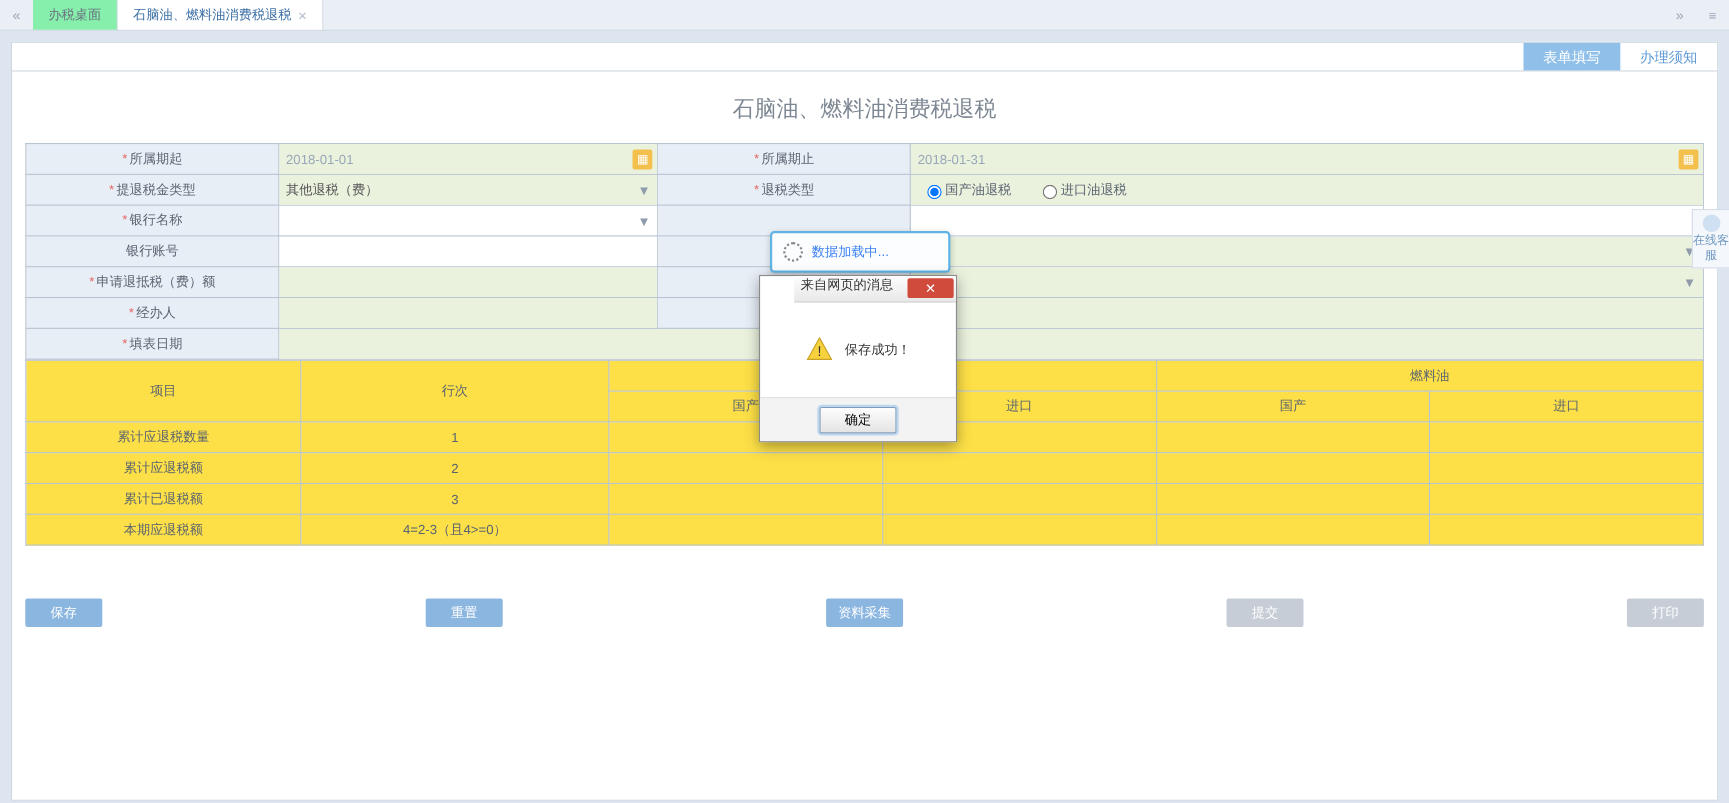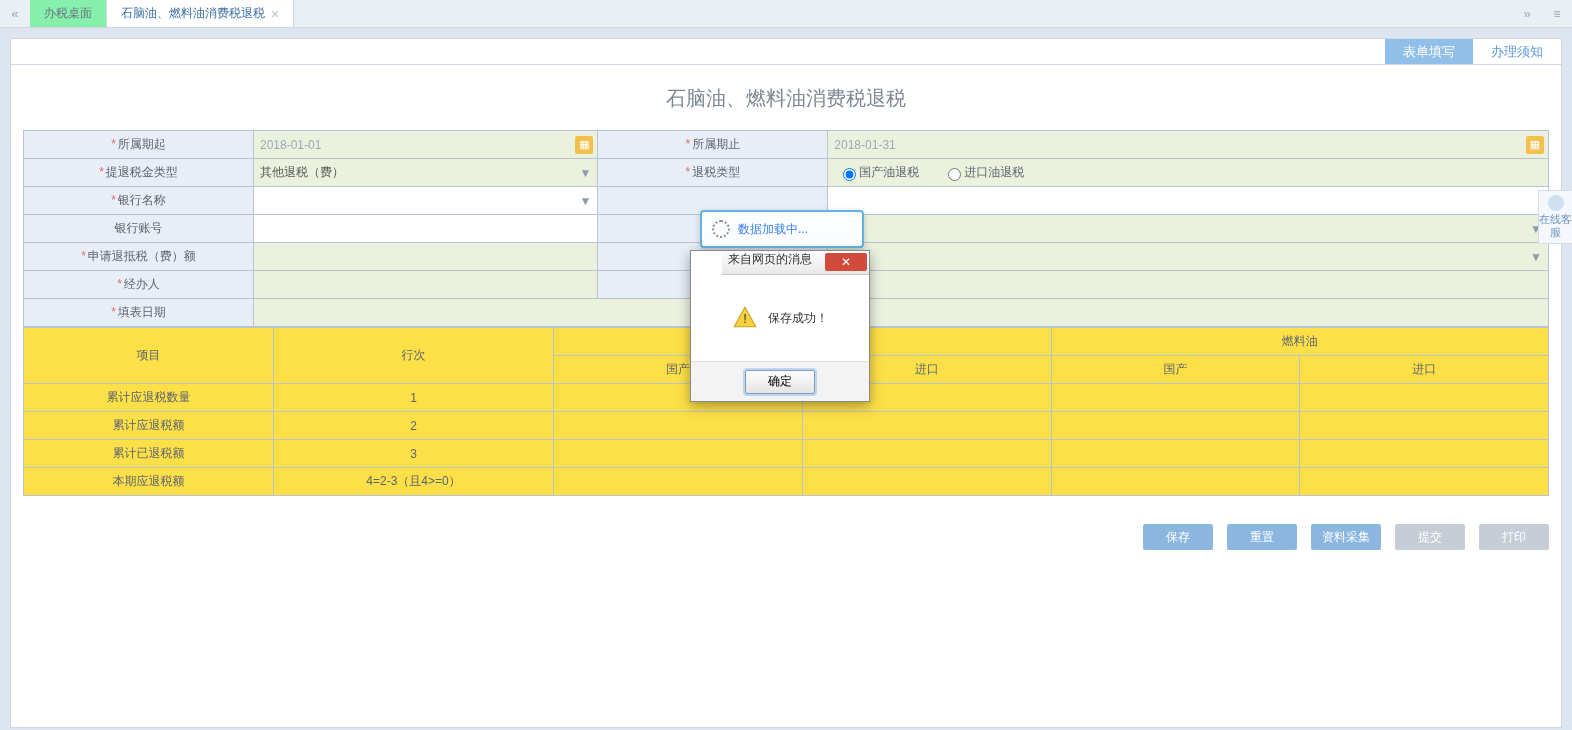--- a/index.html
+++ b/index.html
@@ -127,23 +127,23 @@
   table.data-table th, table.data-table td {
     border:1px solid #b9c4d2;
     height:28px;
     text-align:center;
     font-size:12px;
     color:#5b6470;
     font-weight:normal;
     background:#fde047;
   }
   .button-row {
-    display:flex; gap:14px;
-    justify-content:flex-end;
-    margin-top:28px;
+    display:flex; gap:24px;
+    justify-content:space-between;
+    margin-top:48px;
   }
   .btn {
     min-width:70px; height:26px;
     border:none; border-radius:2px;
     font-size:12px;
     color:#fff;
     display:flex;align-items:center;justify-content:center;
     cursor:pointer;
   }
   .btn.primary { background:#8bb6e0;}

